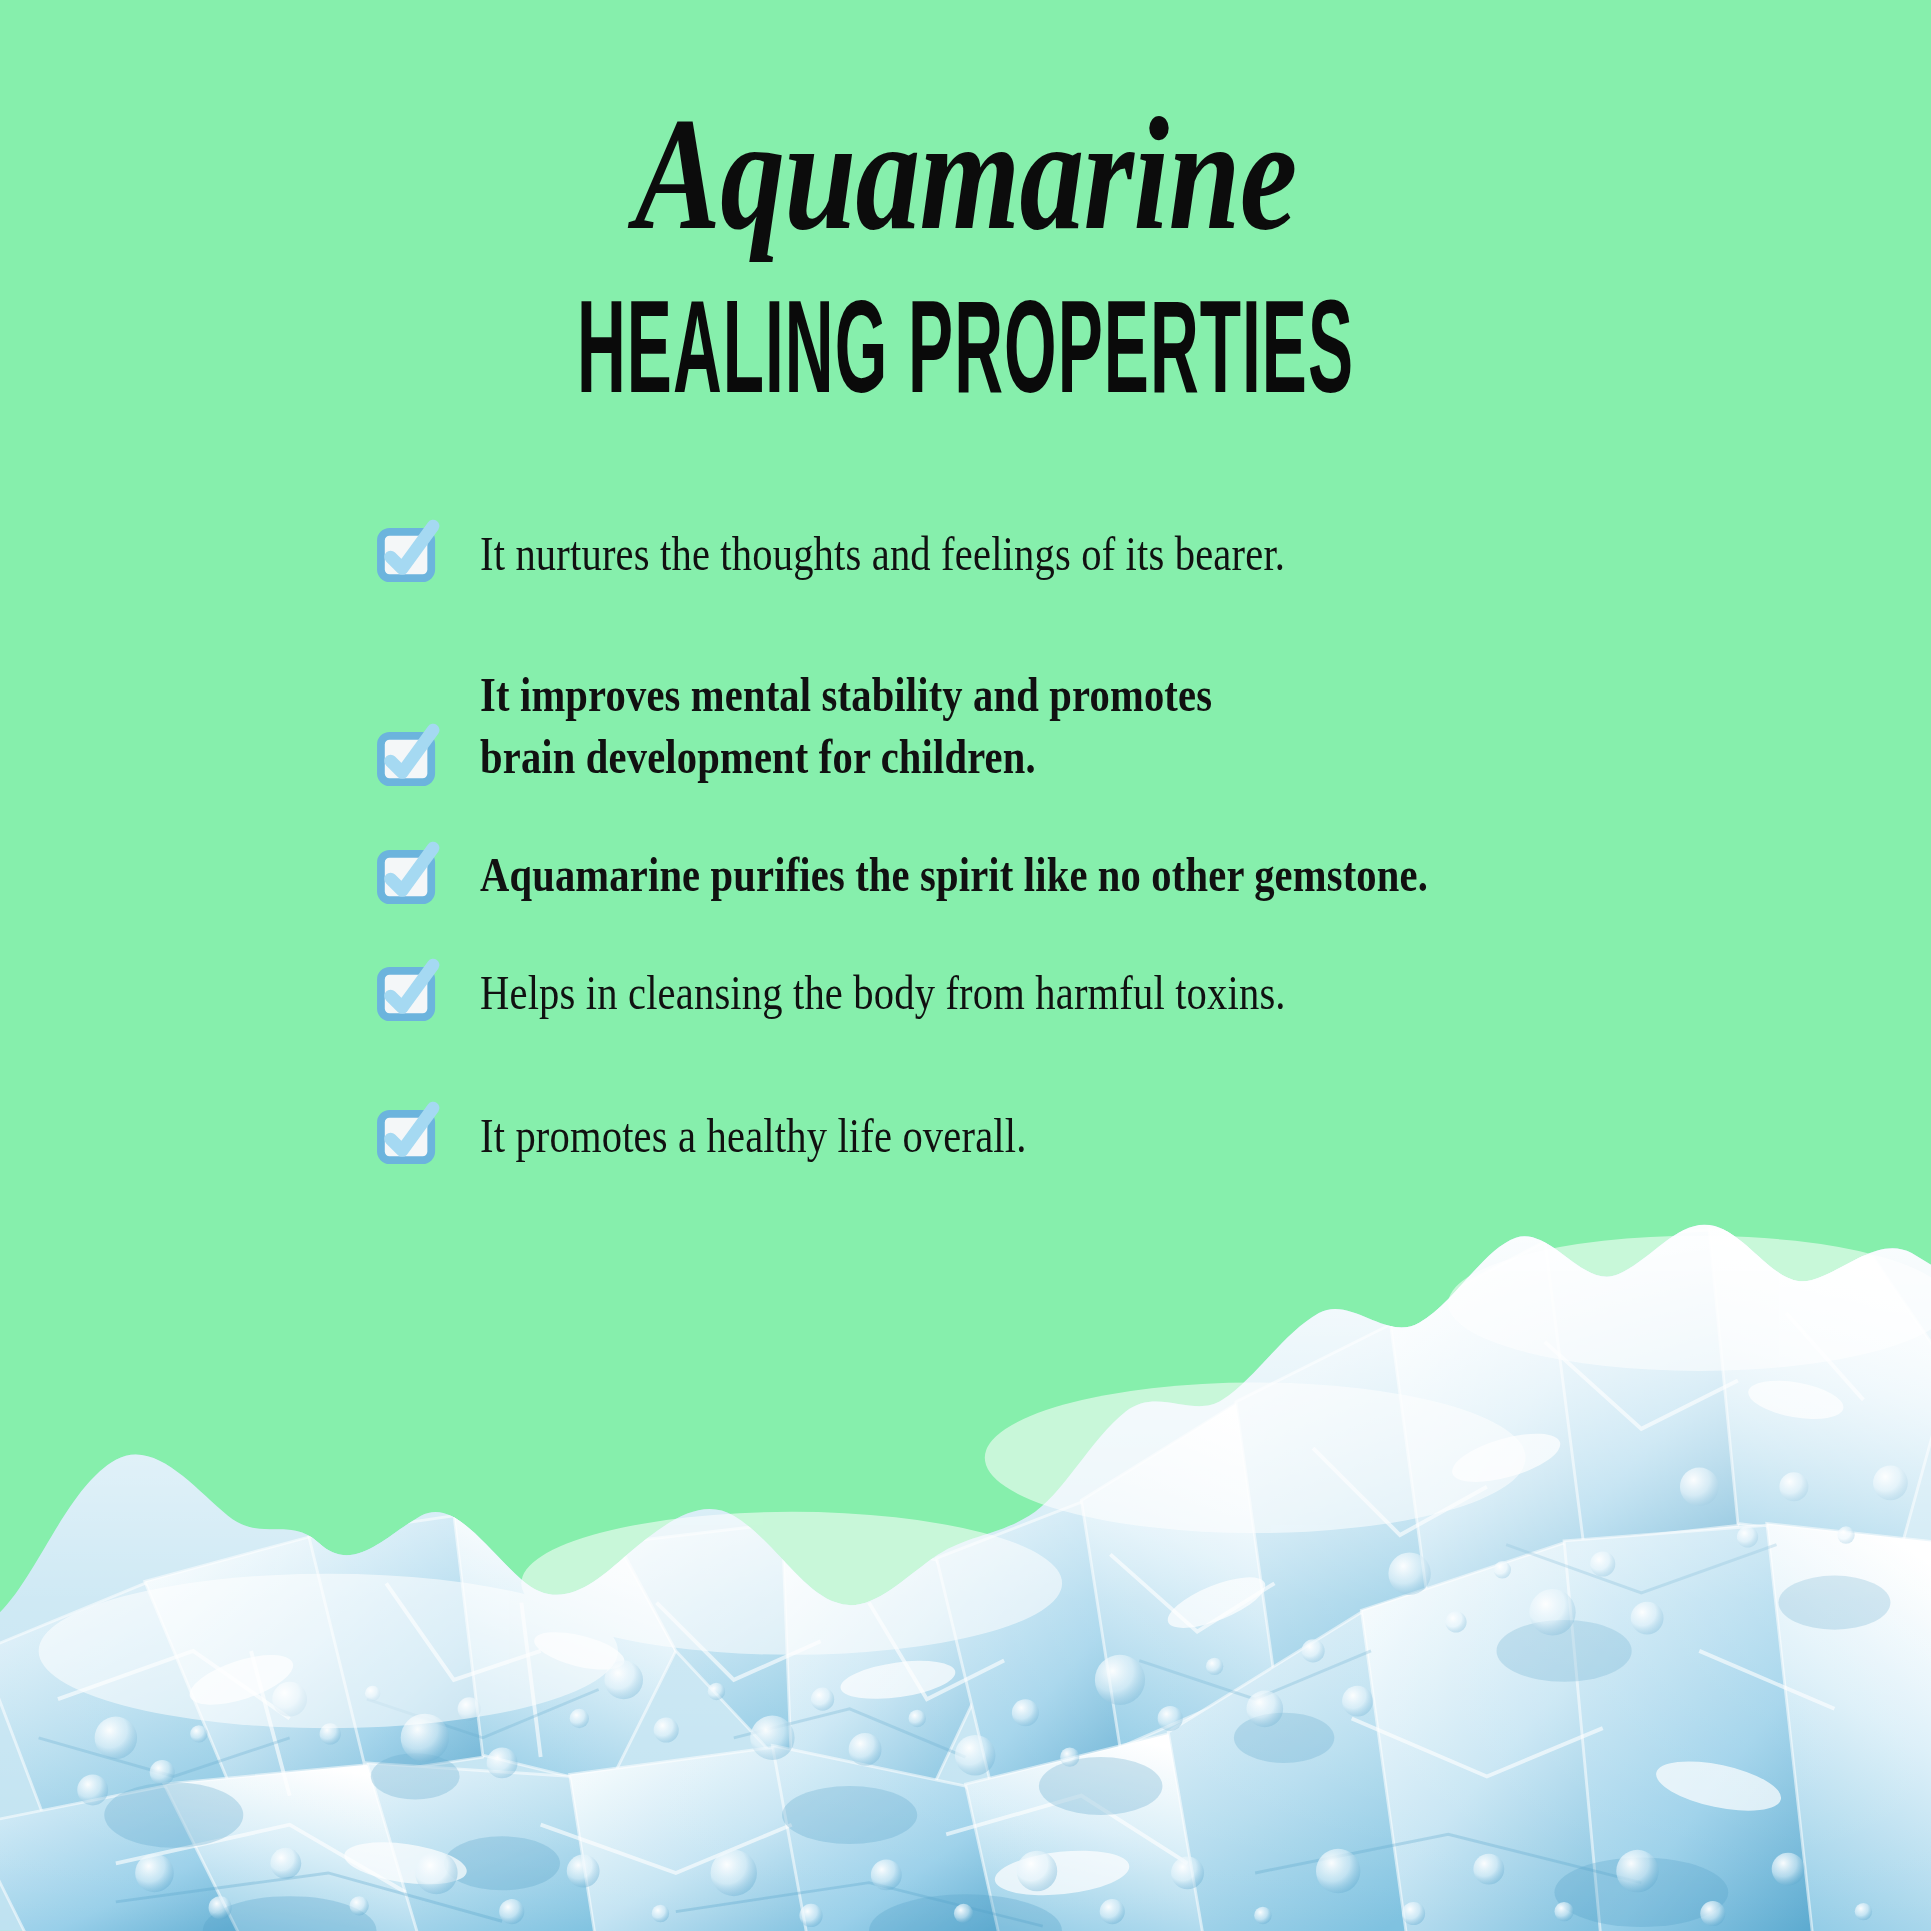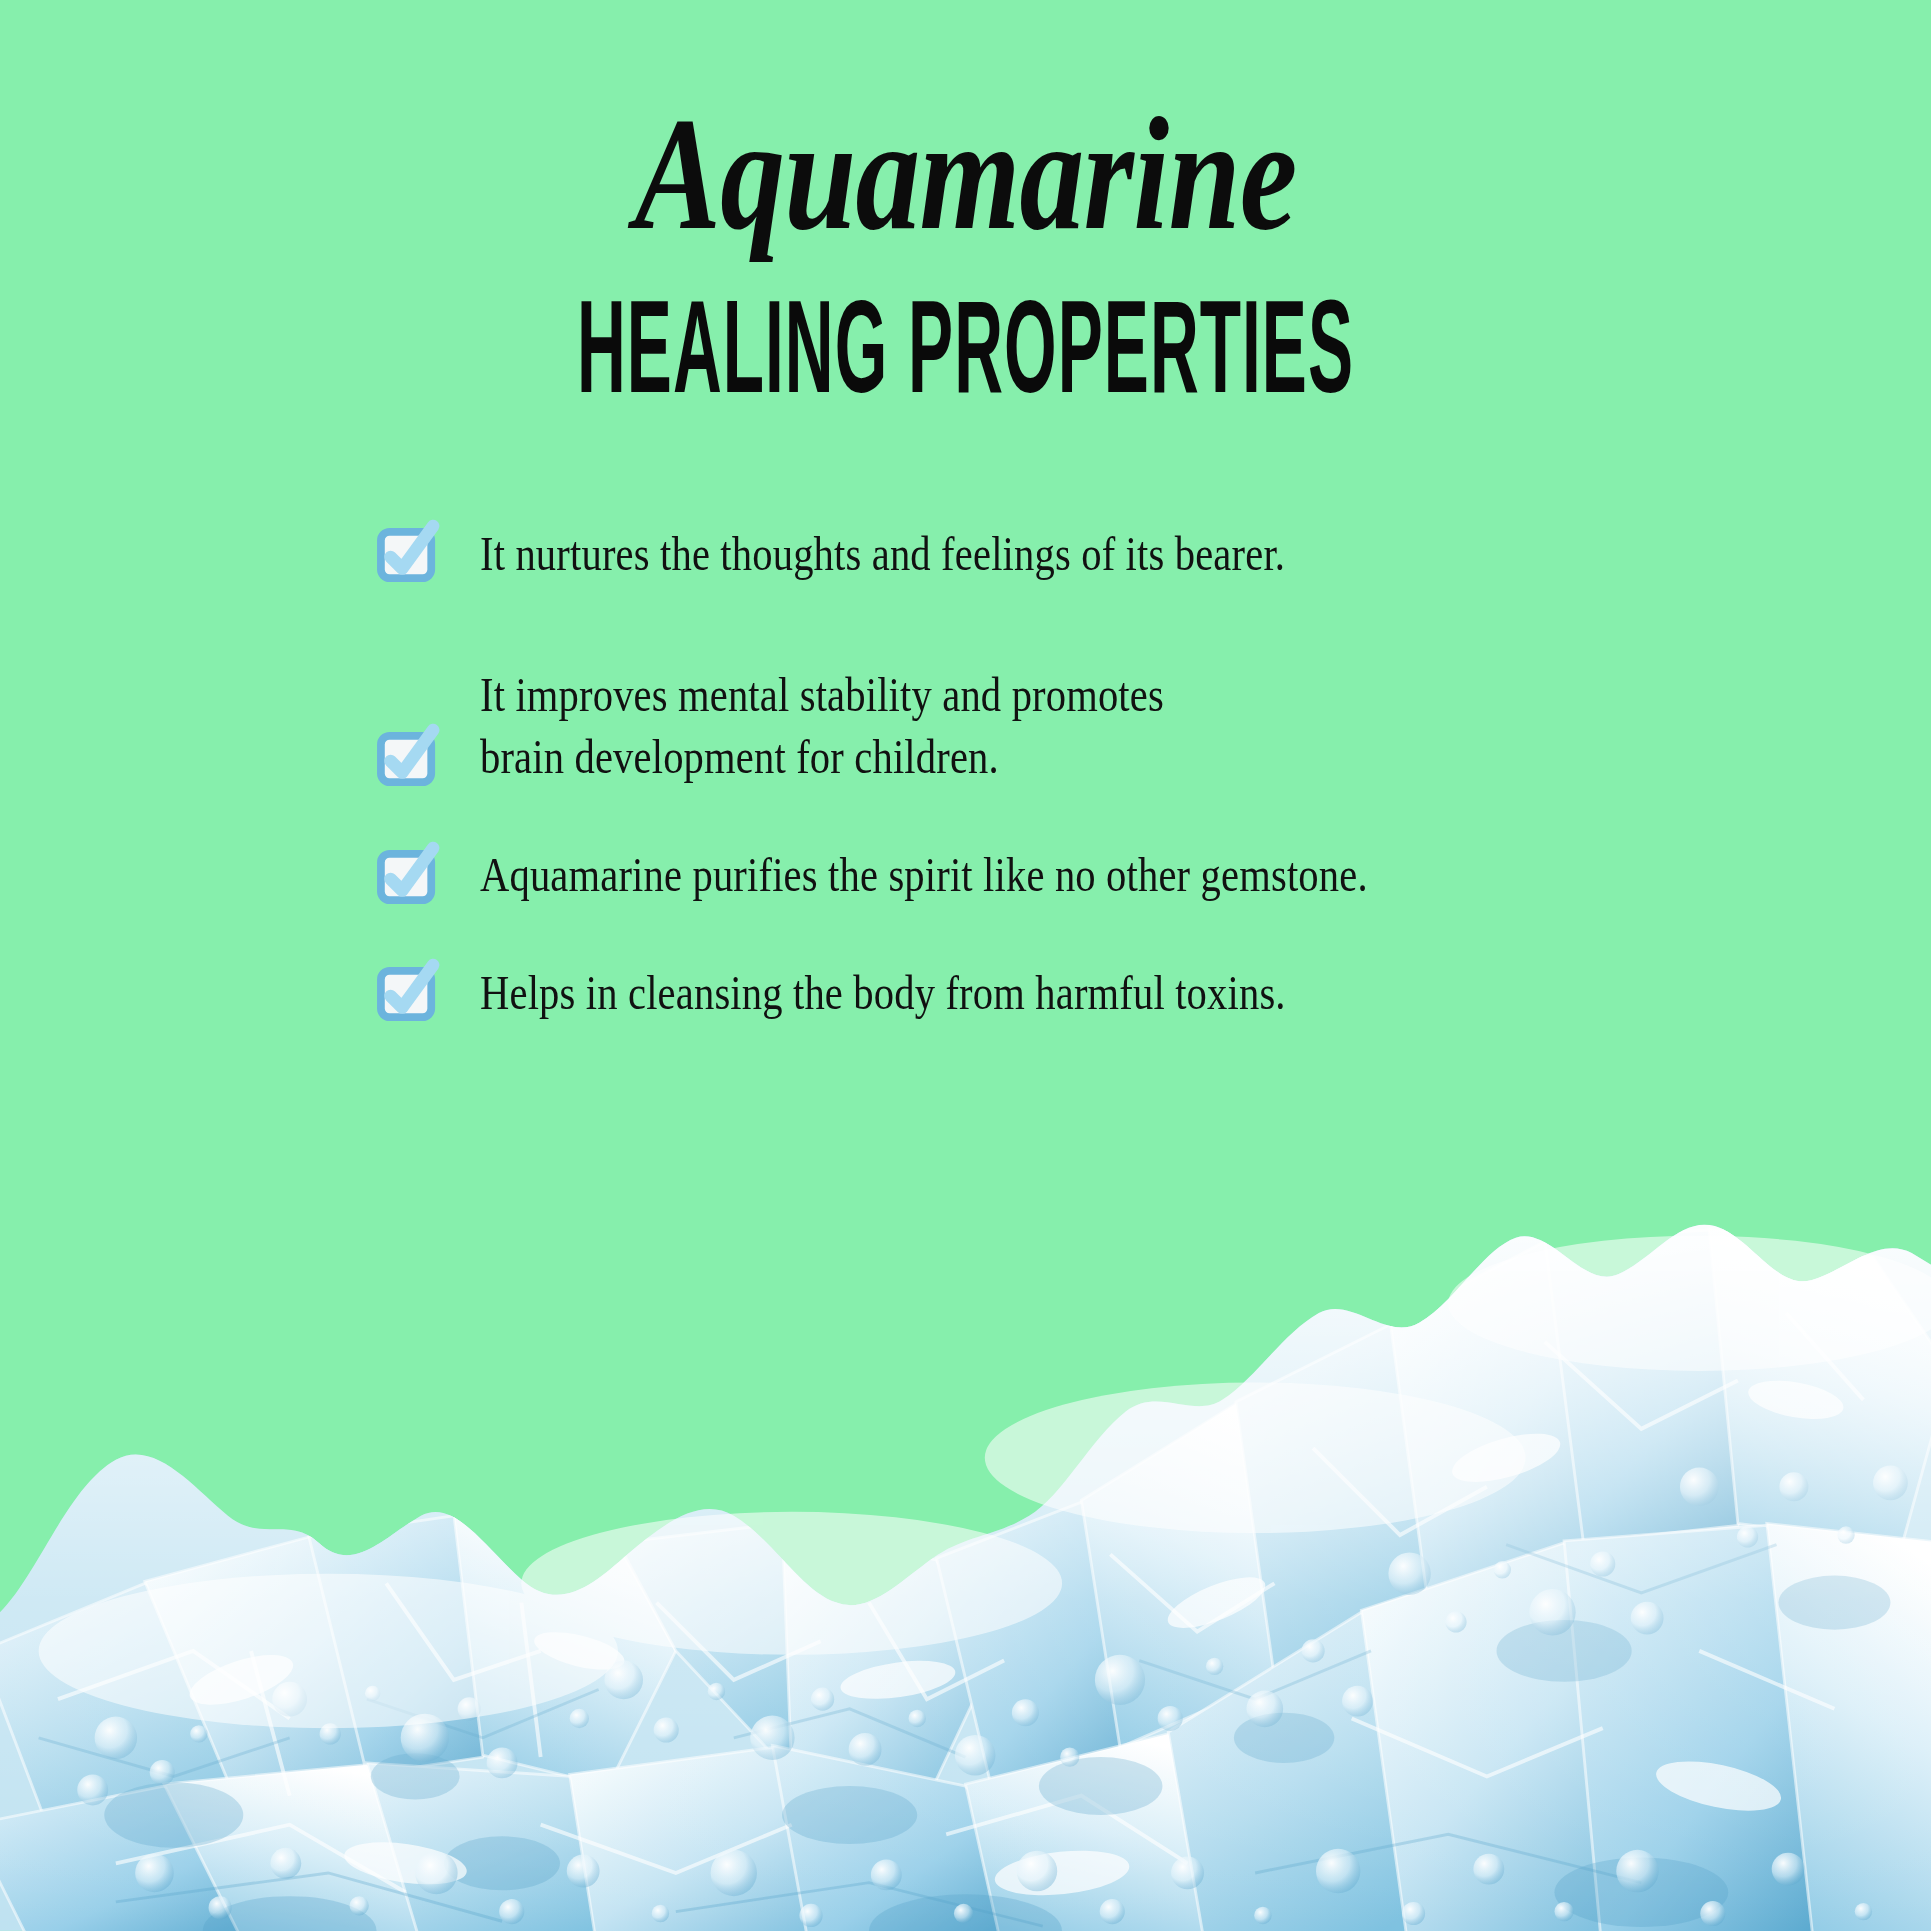--- a/index.html
+++ b/index.html
@@ -55,21 +55,21 @@
     position:absolute;
     top:521px;
     left:378px;
     width:1410px;
   }
   .item {
     display:flex;
     align-items:flex-end;
     margin-bottom:79px;
   }
-  .item.tight { margin-bottom:54px; }
+  .item.tight { margin-bottom:54px;font-weight:bold; }
   .item:last-child { margin-bottom:0; }
 
   .cbox {
     flex:0 0 auto;
     width:60px;
     height:60px;
     position:relative;
     margin-top:3.9px;
     margin-right:42px;
   }
@@ -143,20 +143,29 @@
     <div class="item">
       <span class="cbox">
         <svg viewBox="0 0 62 62" xmlns="http://www.w3.org/2000/svg">
           <rect x="3" y="7" width="52" height="48" rx="9" ry="9" fill="#f4f7f8" stroke="#6cb4dd" stroke-width="8"></rect>
           <path d="M13 33 L25 45 L57 1" fill="none" stroke="#a5d9f2" stroke-width="13" stroke-linecap="round" stroke-linejoin="round"></path>
         </svg>
       </span>
       <span class="text">Helps in cleansing the body from harmful toxins.</span>
     </div>
 
+    <div class="item">
+      <span class="cbox">
+        <svg viewBox="0 0 62 62" xmlns="http://www.w3.org/2000/svg">
+          <rect x="3" y="7" width="52" height="48" rx="9" ry="9" fill="#f4f7f8" stroke="#6cb4dd" stroke-width="8"></rect>
+          <path d="M13 33 L25 45 L57 1" fill="none" stroke="#a5d9f2" stroke-width="13" stroke-linecap="round" stroke-linejoin="round"></path>
+        </svg>
+      </span>
+      <span class="text">It promotes a healthy life overall.</span>
+    </div>
 
   </div>
 
   <div class="ice">
     <svg viewBox="0 0 2000 760" xmlns="http://www.w3.org/2000/svg">
       <defs>
         <linearGradient id="fadeTop" x1="0" y1="0" x2="0" y2="1">
           <stop offset="0%" stop-color="#ffffff" stop-opacity="1"></stop>
           <stop offset="55%" stop-color="#ffffff" stop-opacity="0.25"></stop>
           <stop offset="100%" stop-color="#ffffff" stop-opacity="0"></stop>

